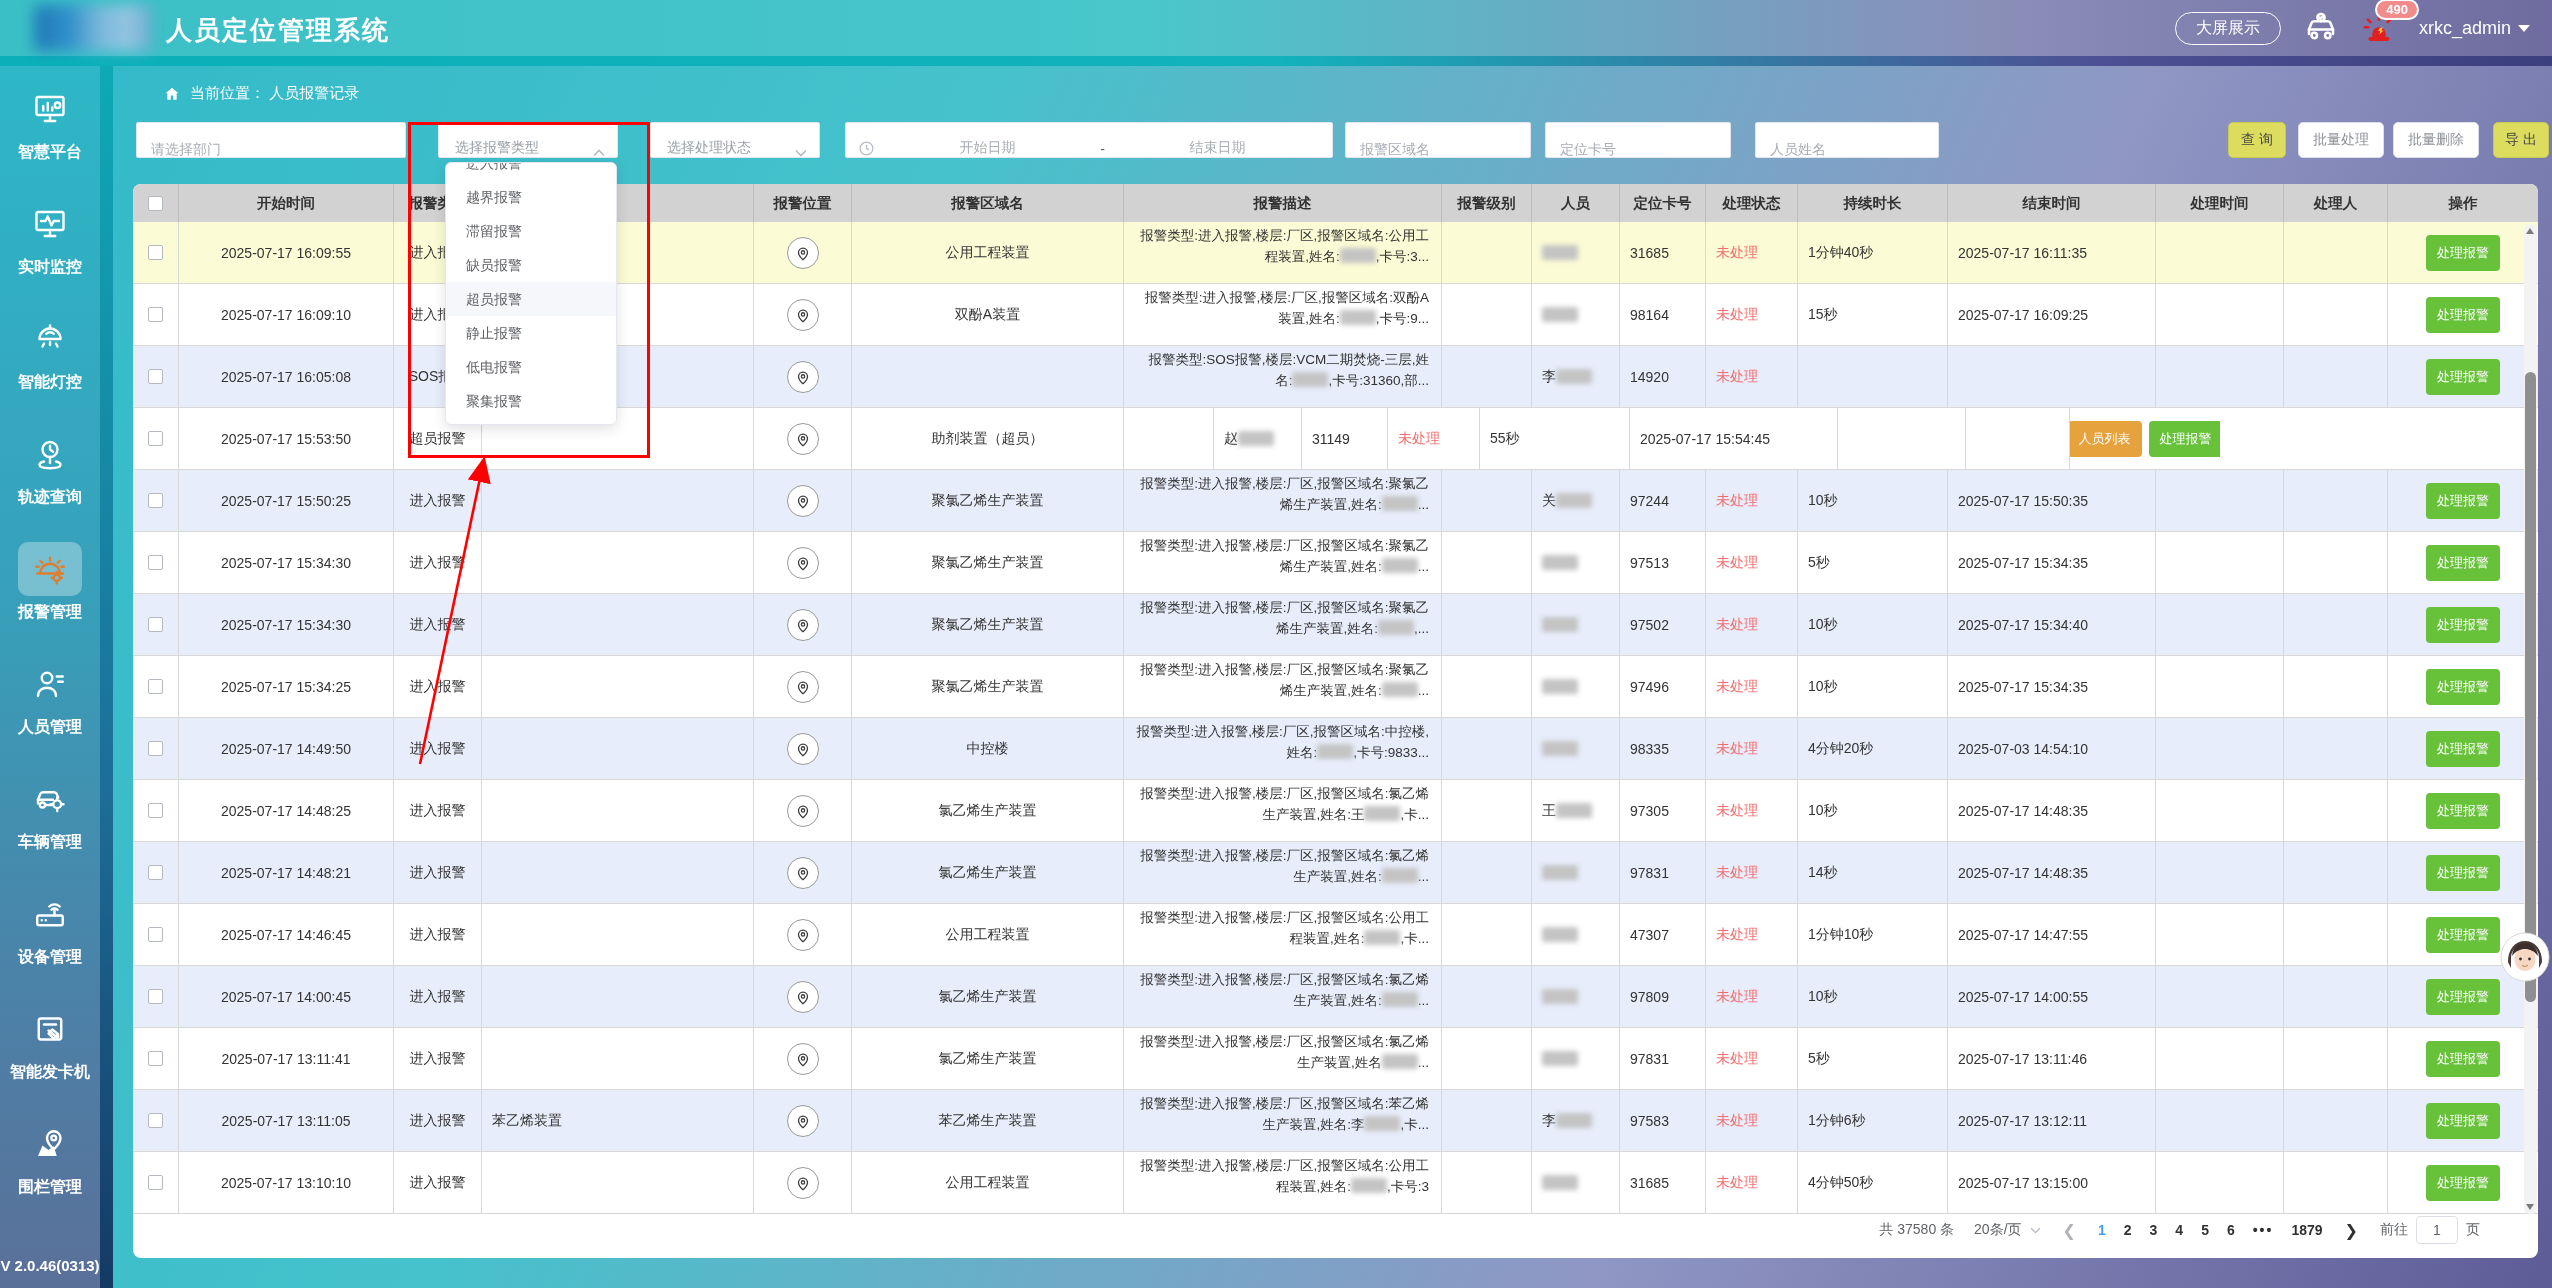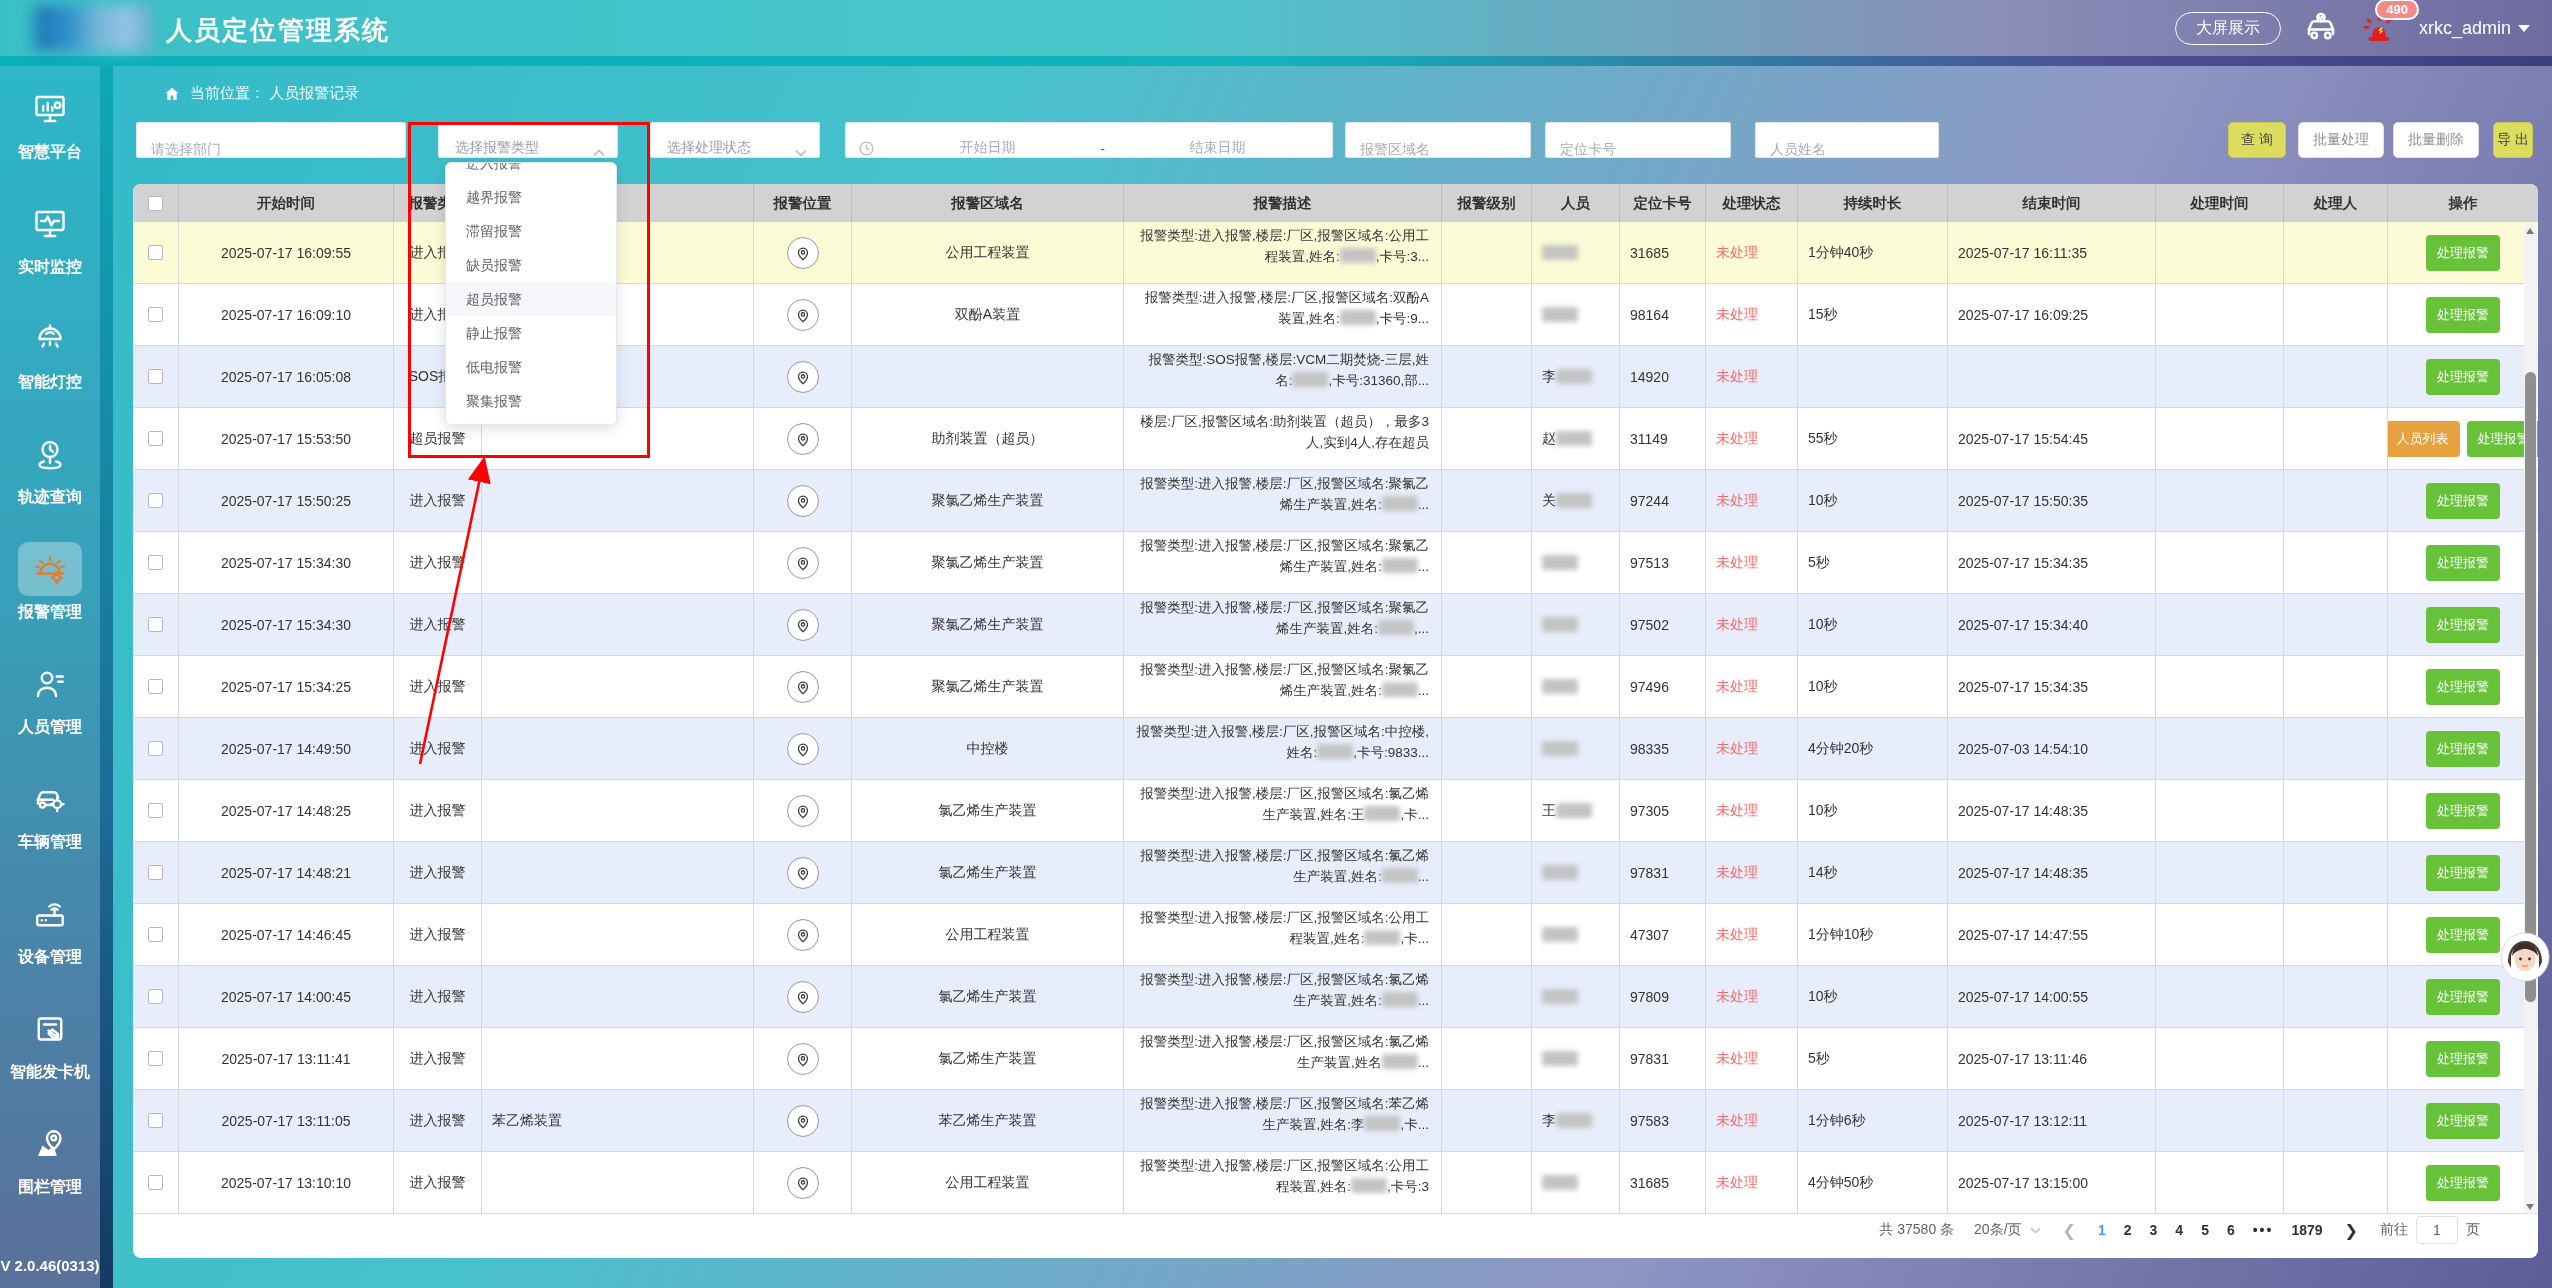--- a/index.html
+++ b/index.html
@@ -301,21 +301,21 @@
   </div>
   <div class="f-abs f-input" style="left:1445px;width:186px;">
     <input placeholder="定位卡号" style="">
   </div>
   <div class="f-abs f-input" style="left:1655px;width:184px;">
     <input placeholder="人员姓名" style="">
   </div>
   <button class="f-abs f-btn yellow" style="left:2128px;width:58px;">查 询</button>
   <button class="f-abs f-btn white" style="left:2198px;width:86px;">批量处理</button>
   <button class="f-abs f-btn white" style="left:2293px;width:86px;">批量删除</button>
-  <button class="f-abs f-btn yellow" style="left:2393px;width:40px;">导 出</button>
+  <button class="f-abs f-btn yellow" style="left:2393px;width:56px;">导 出</button>
 
   <div class="panel">
     <div class="thead" id="thead">
         <div class="th" style="width: 46px;">
           <span class="cb"></span>
         </div>
         <div class="th" style="width: 215px;">开始时间</div>
         <div class="th" style="width: 88px;">报警类型</div>
         <div class="th" style="width: 272px;"></div>
         <div class="th" style="width: 98px;">报警位置</div>
@@ -438,21 +438,20 @@
           <div class="td" style="width:272px"></div>
           <div class="td center" style="width:98px">
             <span class="loc-btn">
               <svg viewBox="0 0 24 24">
                 <path d="M12 21s-6-5.2-6-9.6A6 6 0 0 1 18 11.4C18 15.8 12 21 12 21z"></path>
                 <circle cx="12" cy="11.2" r="2.2"></circle>
               </svg>
             </span>
           </div>
           <div class="td center" style="width:272px">助剂装置（超员）</div>
-          <div class="td desc" style="width:318px">楼层:厂区,报警区域名:助剂装置（超员），最多3人,实到4人,存在超员</div>
           <div class="td center" style="width:90px"></div>
           <div class="td" style="width:88px">赵<span class="blur"></span></div>
           <div class="td" style="width:86px">31149</div>
           <div class="td" style="width:92px">
             <span class="status-red">未处理</span>
           </div>
           <div class="td" style="width:150px">55秒</div>
           <div class="td" style="width:208px">2025-07-17 15:54:45</div>
           <div class="td" style="width:128px"></div>
           <div class="td" style="width:104px"></div>

